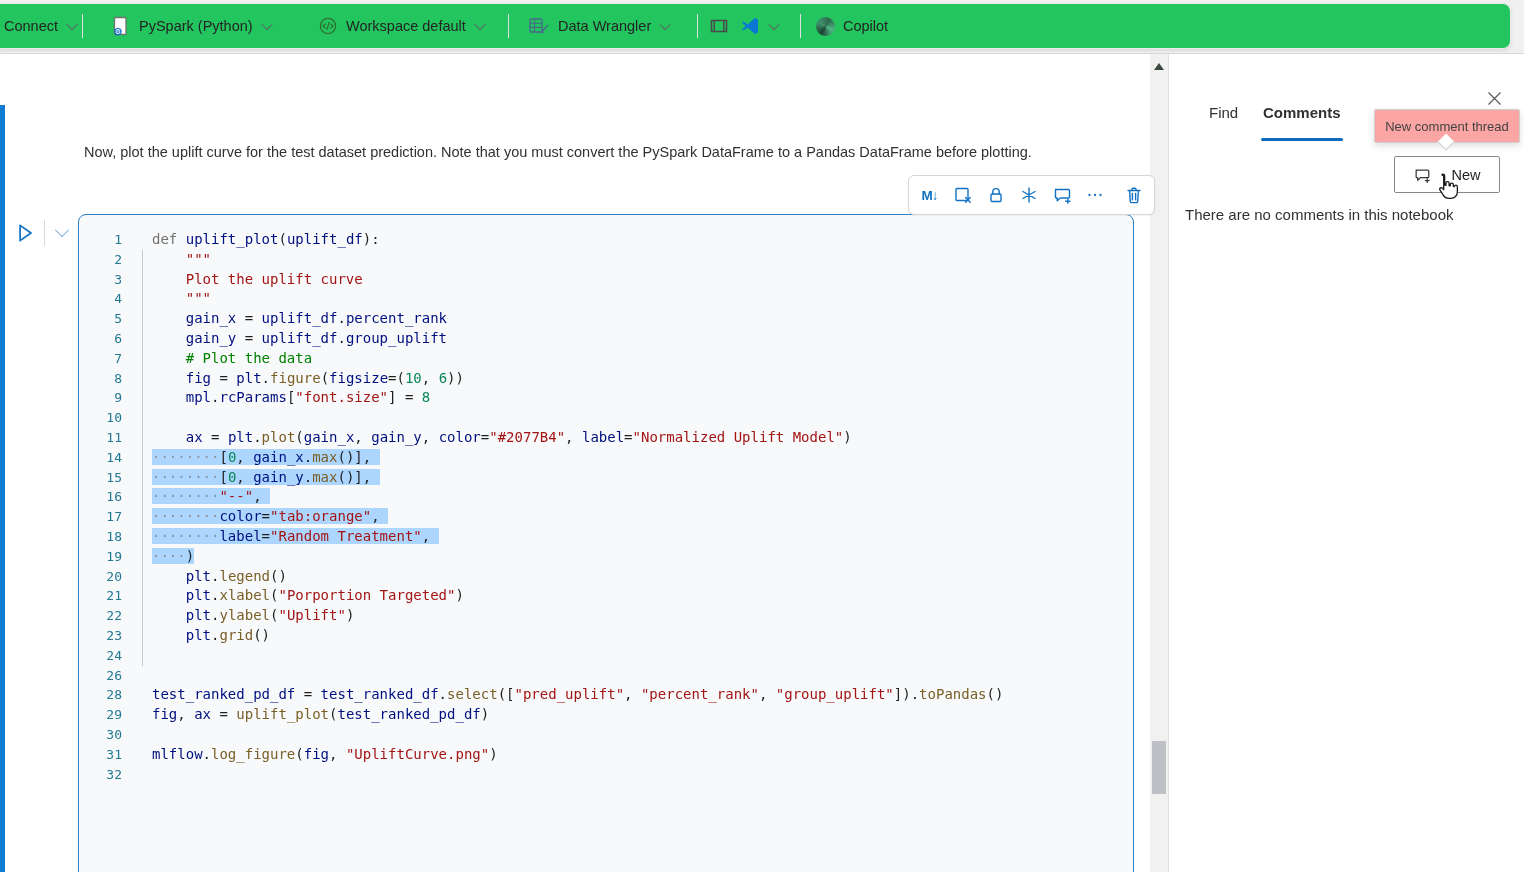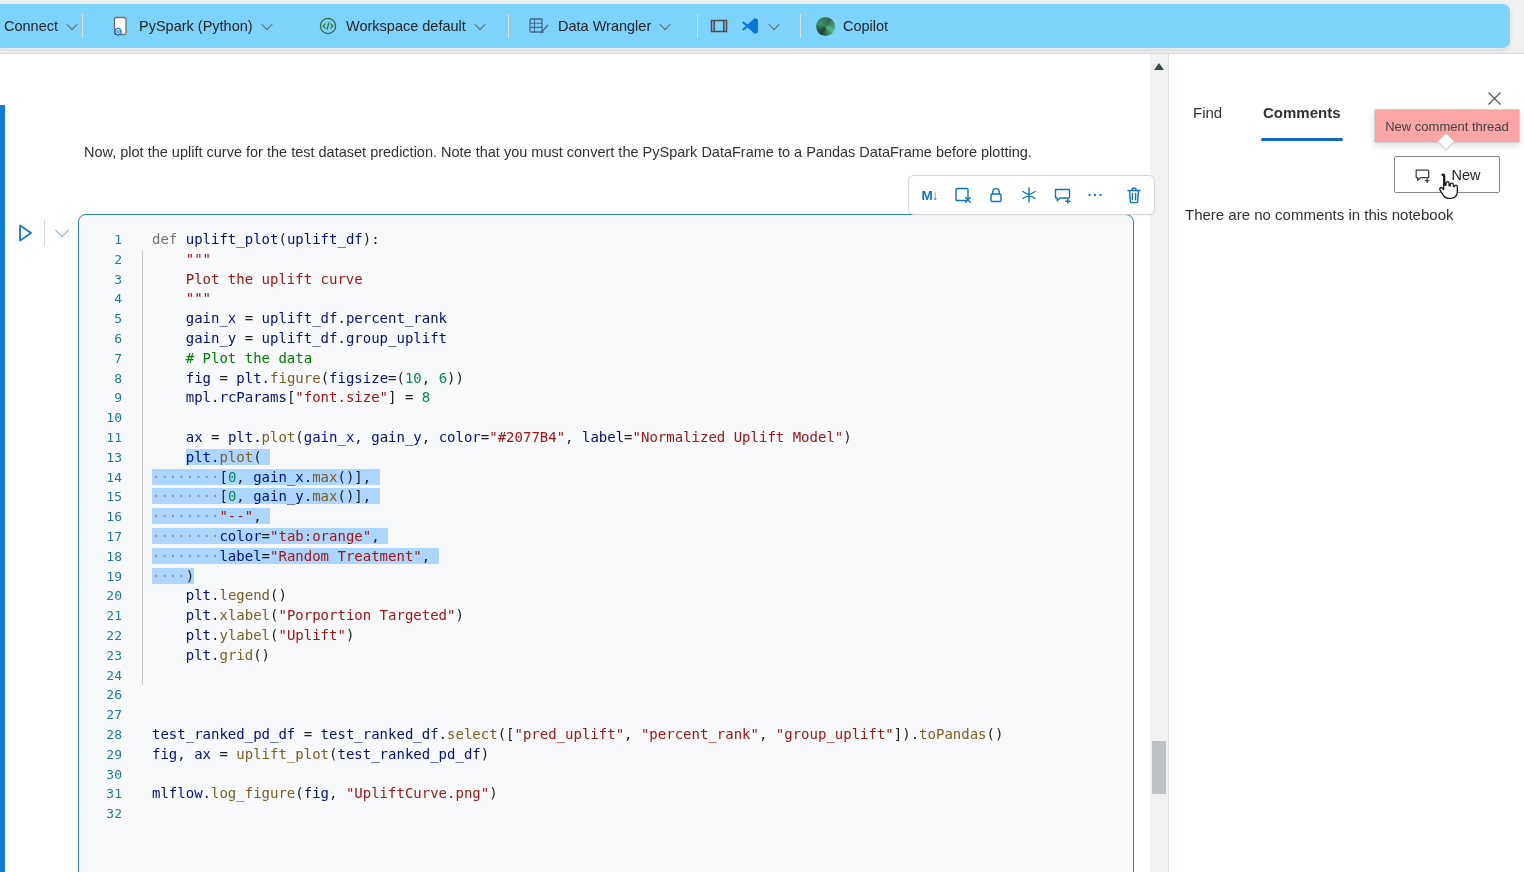--- a/index.html
+++ b/index.html
@@ -1,20 +1,20 @@
 <!DOCTYPE html>
 <html><head>
 <meta charset="utf-8">
 <style>
   html,body{margin:0;padding:0;}
   .app{position:relative;width:1524px;height:872px;overflow:hidden;background:#f0f0f1;
        font-family:"Liberation Sans", sans-serif;color:#242424;}
 
   
-  .topbar{position:absolute;left:0;top:3px;width:1510px;height:44px;background:#7dd3fc;
+  .topbar{position:absolute;left:0;top:3px;width:1510px;height:44px;background:#22c55e;
           border:1px solid #ececec;border-left:none;border-radius:0 8px 8px 0;
           box-shadow:0 1.6px 3.6px rgba(0,0,0,.09);}
   .tb-item{position:absolute;top:0;height:44px;display:flex;align-items:center;gap:8px;
            font-size:14.5px;color:#242424;white-space:nowrap;cursor:default;}
   .tb-sep{position:absolute;top:10px;width:1px;height:24px;background:#e0e0e0;}
   .chev{width:7px;height:7px;border-right:1.4px solid #616161;border-bottom:1.4px solid #616161;
         display:inline-block;transform:rotate(45deg) translate(-1px,-1px);margin-left:2px;}
   .copilot-logo{width:19px;height:19px;border-radius:50%;
         background:conic-gradient(from 30deg,#2d6a4f,#52b788 90deg,#1b4332 180deg,#40916c 270deg,#2d6a4f);}
 
@@ -60,21 +60,21 @@
   .nb-scroll{position:absolute;left:1150px;top:0;width:18px;height:100%;background:#f1f1f1;}
   .nb-up{position:absolute;left:4px;top:9px;width:0;height:0;border-left:5px solid transparent;
       border-right:5px solid transparent;border-bottom:7px solid #3a4a3e;}
   .nb-thumb{position:absolute;left:2px;top:687px;width:14px;height:53px;background:#bdc1c5;}
   .panel-divider{position:absolute;left:1168px;top:0;width:1px;height:100%;background:#e2ded9;}
 
   
   .comments-panel{position:absolute;left:1169px;top:0;right:0;bottom:0;background:#fff;}
   .cp-close{position:absolute;left:318px;top:37px;cursor:pointer;}
   .cp-tab{position:absolute;top:50px;font-size:15px;color:#323130;cursor:pointer;}
-  .cp-tab.find{left:24px;}
+  .cp-tab.find{left:40px;}
   .cp-tab.comments{left:94px;font-weight:bold;text-align:center;}
   .cp-underline{position:absolute;left:92px;top:84px;width:82px;height:2.5px;background:#0f6cbd;
       border-radius:2px;}
   .tooltip{position:absolute;left:205px;top:55px;width:144px;height:32px;background:#fca5a5;
       border:1px solid #cfcfcf;border-radius:2px;box-shadow:0 3px 7px rgba(0,0,0,.13);
       display:flex;align-items:center;justify-content:center;font-size:13px;color:#424242;z-index:3;}
   .tip-arrow{position:absolute;left:271px;top:82px;width:11px;height:11px;background:#fff;
       transform:rotate(45deg);border-right:1px solid #cfcfcf;border-bottom:1px solid #cfcfcf;z-index:4;}
   .new-btn{position:absolute;left:225px;top:102px;width:104px;height:35px;background:#fff;
       border:1px solid #8a8886;border-radius:2px;display:flex;align-items:center;justify-content:center;
@@ -259,24 +259,20 @@
           </div>
           <div class="code-line guided">
             <span class="ln">10</span>
             <span class="lc"></span>
           </div>
           <div class="code-line guided">
             <span class="ln">11</span>
             <span class="lc"><span class="p">    </span><span class="v">ax</span><span class="p"> = </span><span class="v">plt</span><span class="p">.</span><span class="f">plot</span><span class="p">(</span><span class="v">gain_x</span><span class="p">, </span><span class="v">gain_y</span><span class="p">, </span><span class="v">color</span><span class="p">=</span><span class="s">"#2077B4"</span><span class="p">, </span><span class="v">label</span><span class="p">=</span><span class="s">"Normalized Uplift Model"</span><span class="p">)</span></span>
           </div>
           <div class="code-line guided">
-            <span class="ln">13</span>
-            <span class="lc"><span class="p">    </span><span class="v sel">plt</span><span class="p sel">.</span><span class="f sel">plot</span><span class="p sel">(</span><span class="p sel"> </span></span>
-          </div>
-          <div class="code-line guided">
             <span class="ln">14</span>
             <span class="lc"><span class="d sel">········</span><span class="p sel">[</span><span class="n sel">0</span><span class="p sel">, </span><span class="v sel">gain_x</span><span class="p sel">.</span><span class="f sel">max</span><span class="p sel">()],</span><span class="p sel"> </span></span>
           </div>
           <div class="code-line guided">
             <span class="ln">15</span>
             <span class="lc"><span class="d sel">········</span><span class="p sel">[</span><span class="n sel">0</span><span class="p sel">, </span><span class="v sel">gain_y</span><span class="p sel">.</span><span class="f sel">max</span><span class="p sel">()],</span><span class="p sel"> </span></span>
           </div>
           <div class="code-line guided">
             <span class="ln">16</span>
             <span class="lc"><span class="d sel">········</span><span class="s sel">"--"</span><span class="p sel">,</span><span class="p sel"> </span></span>
@@ -308,24 +304,20 @@
           <div class="code-line guided">
             <span class="ln">23</span>
             <span class="lc"><span class="p">    </span><span class="v">plt</span><span class="p">.</span><span class="f">grid</span><span class="p">()</span></span>
           </div>
           <div class="code-line guided">
             <span class="ln">24</span>
             <span class="lc"></span>
           </div>
           <div class="code-line">
             <span class="ln">26</span>
-            <span class="lc"></span>
-          </div>
-          <div class="code-line">
-            <span class="ln">27</span>
             <span class="lc"></span>
           </div>
           <div class="code-line">
             <span class="ln">28</span>
             <span class="lc"><span class="v">test_ranked_pd_df</span><span class="p"> = </span><span class="v">test_ranked_df</span><span class="p">.</span><span class="f">select</span><span class="p">([</span><span class="s">"pred_uplift"</span><span class="p">, </span><span class="s">"percent_rank"</span><span class="p">, </span><span class="s">"group_uplift"</span><span class="p">]).</span><span class="f">toPandas</span><span class="p">()</span></span>
           </div>
           <div class="code-line">
             <span class="ln">29</span>
             <span class="lc"><span class="v">fig</span><span class="p">, </span><span class="v">ax</span><span class="p"> = </span><span class="f">uplift_plot</span><span class="p">(</span><span class="v">test_ranked_pd_df</span><span class="p">)</span></span>
           </div>

